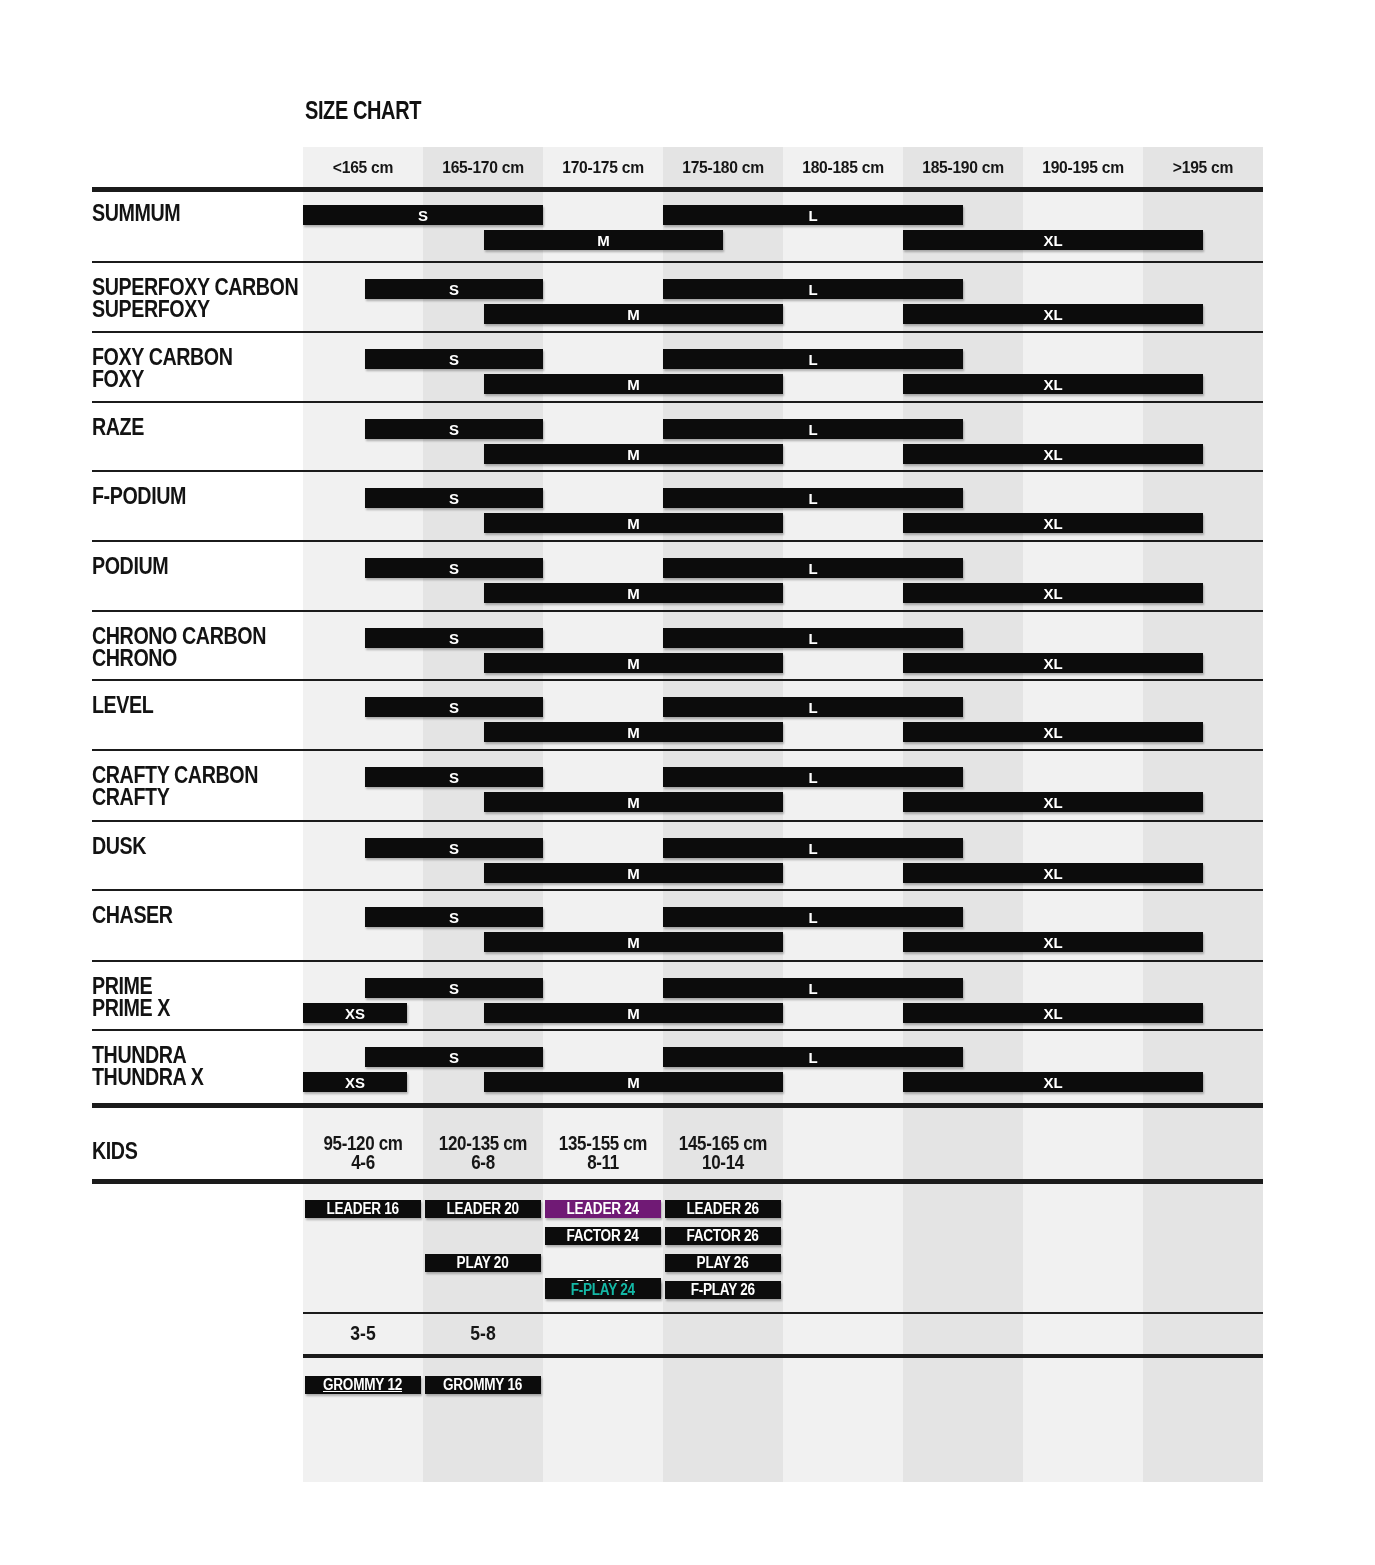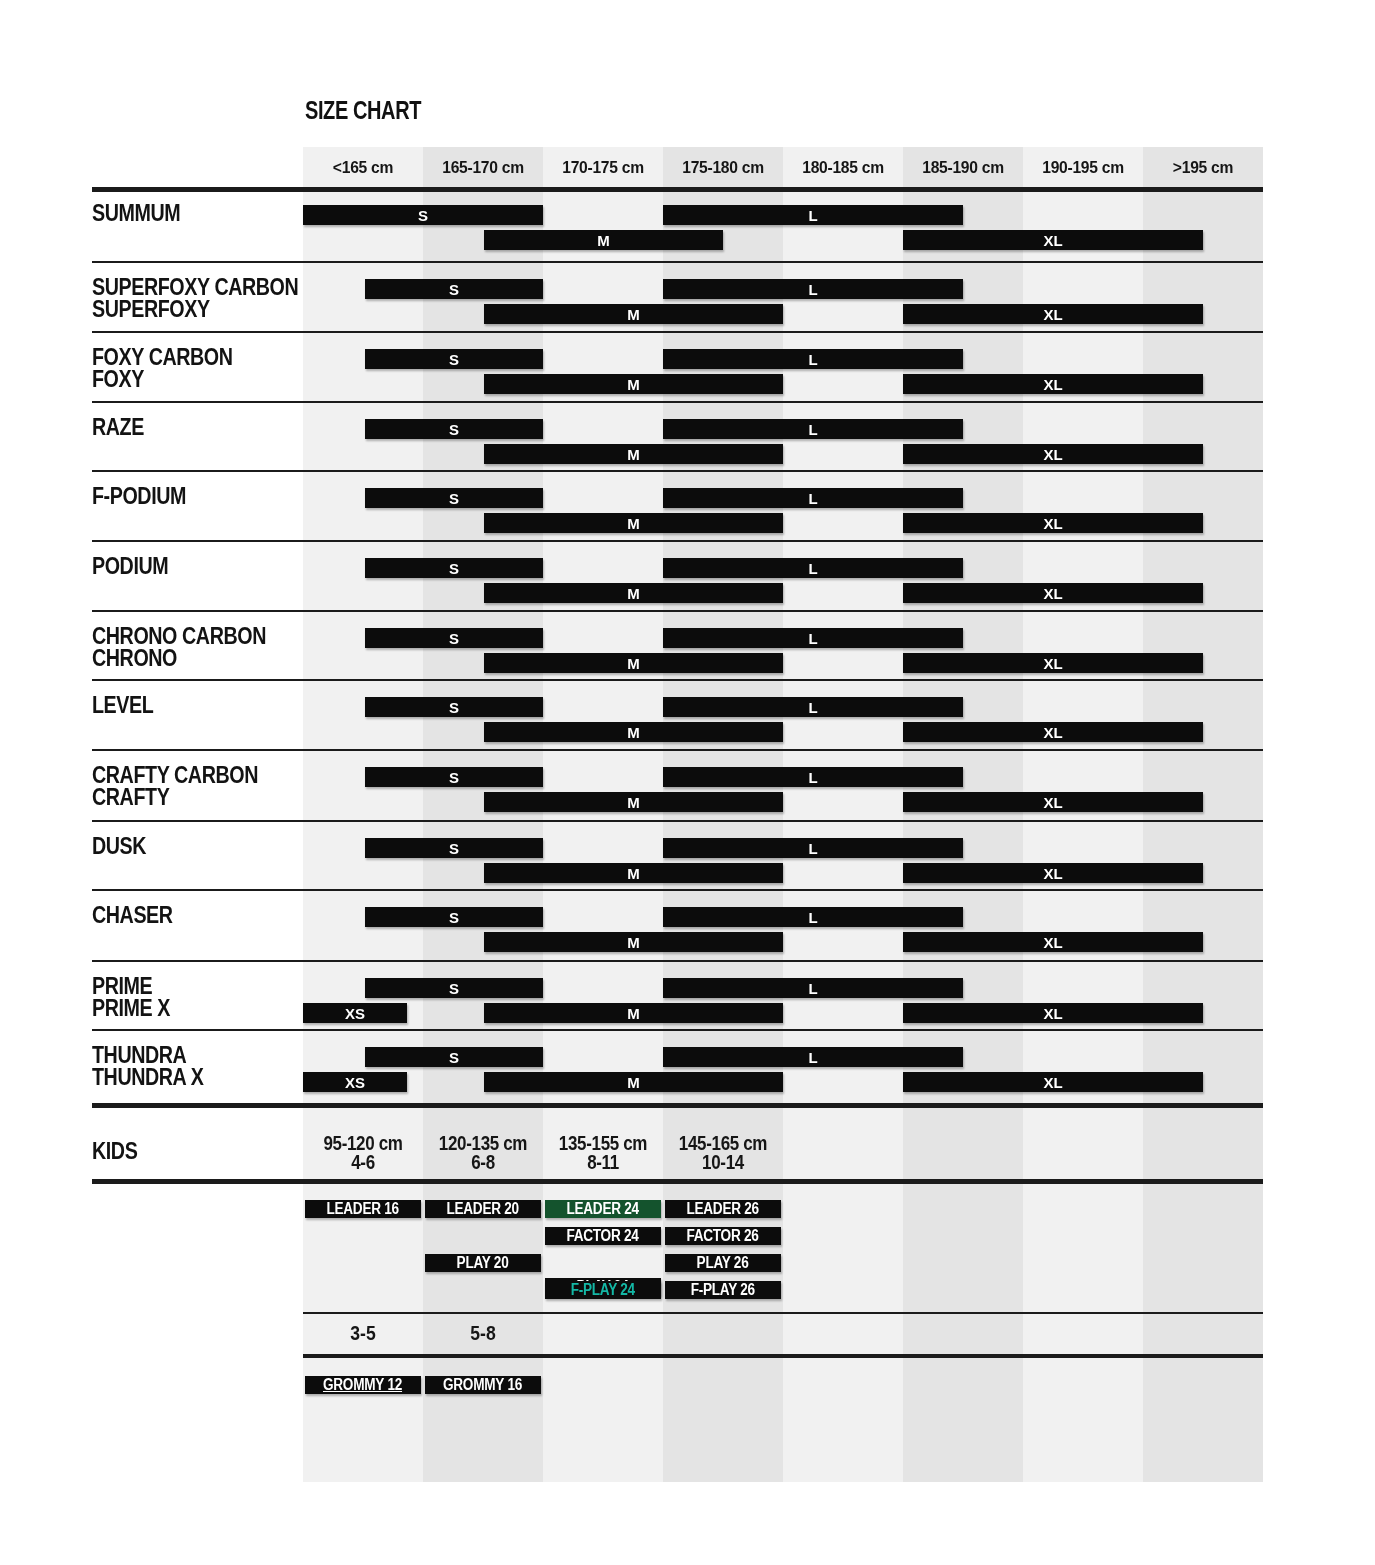--- a/index.html
+++ b/index.html
@@ -187,21 +187,21 @@
       <div class="khead" style="left: 663px;">
         <div>145-165 cm</div>
         <div>10-14</div>
       </div>
       <div class="kbar" style="left: 305px; top: 1200px; width: 116px; background: rgb(12, 12, 12); color: rgb(255, 255, 255);">
         <span>LEADER 16</span>
       </div>
       <div class="kbar" style="left: 425px; top: 1200px; width: 116px; background: rgb(12, 12, 12); color: rgb(255, 255, 255);">
         <span>LEADER 20</span>
       </div>
-      <div class="kbar" style="left: 545px; top: 1200px; width: 116px; background: #14532d; color: rgb(255, 255, 255);">
+      <div class="kbar" style="left: 545px; top: 1200px; width: 116px; background: #701a75; color: rgb(255, 255, 255);">
         <span>LEADER 24</span>
       </div>
       <div class="kbar" style="left: 665px; top: 1200px; width: 116px; background: rgb(12, 12, 12); color: rgb(255, 255, 255);">
         <span>LEADER 26</span>
       </div>
       <div class="kbar" style="left: 545px; top: 1227px; width: 116px; background: rgb(12, 12, 12); color: rgb(255, 255, 255);">
         <span>FACTOR 24</span>
       </div>
       <div class="kbar" style="left: 665px; top: 1227px; width: 116px; background: rgb(12, 12, 12); color: rgb(255, 255, 255);">
         <span>FACTOR 26</span>

